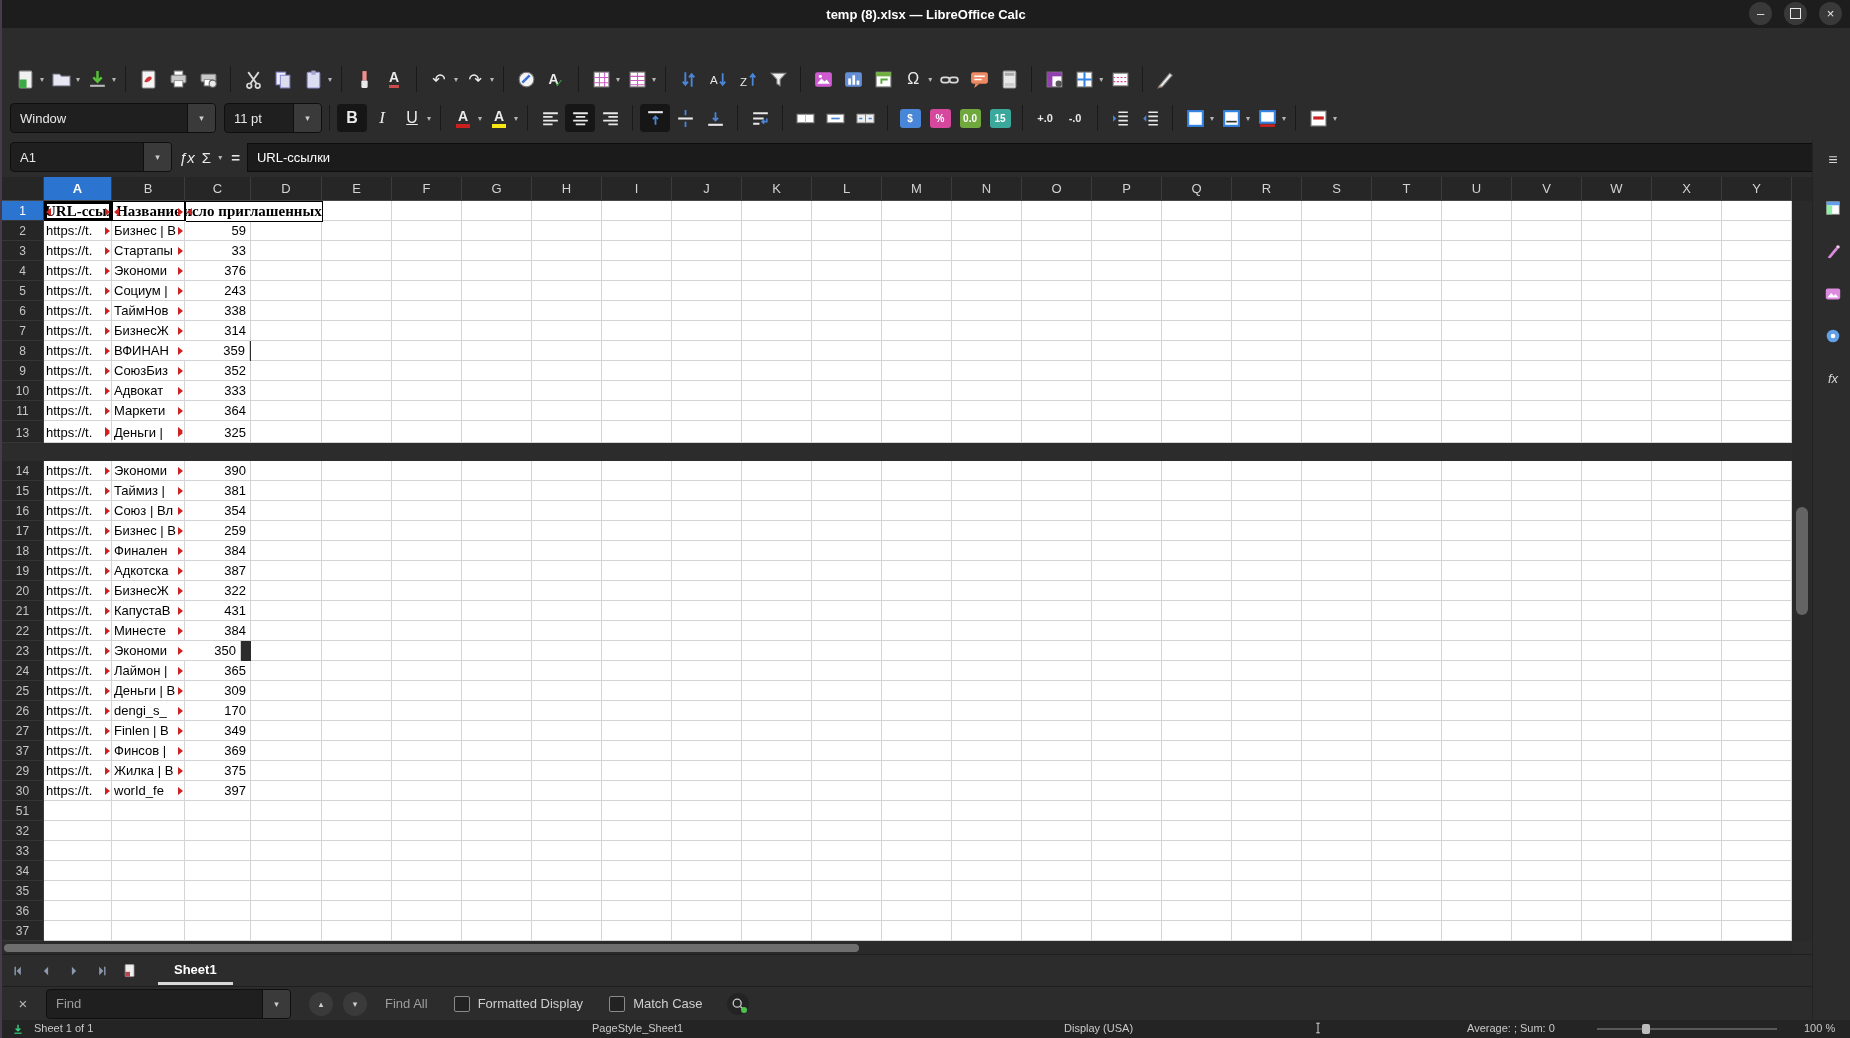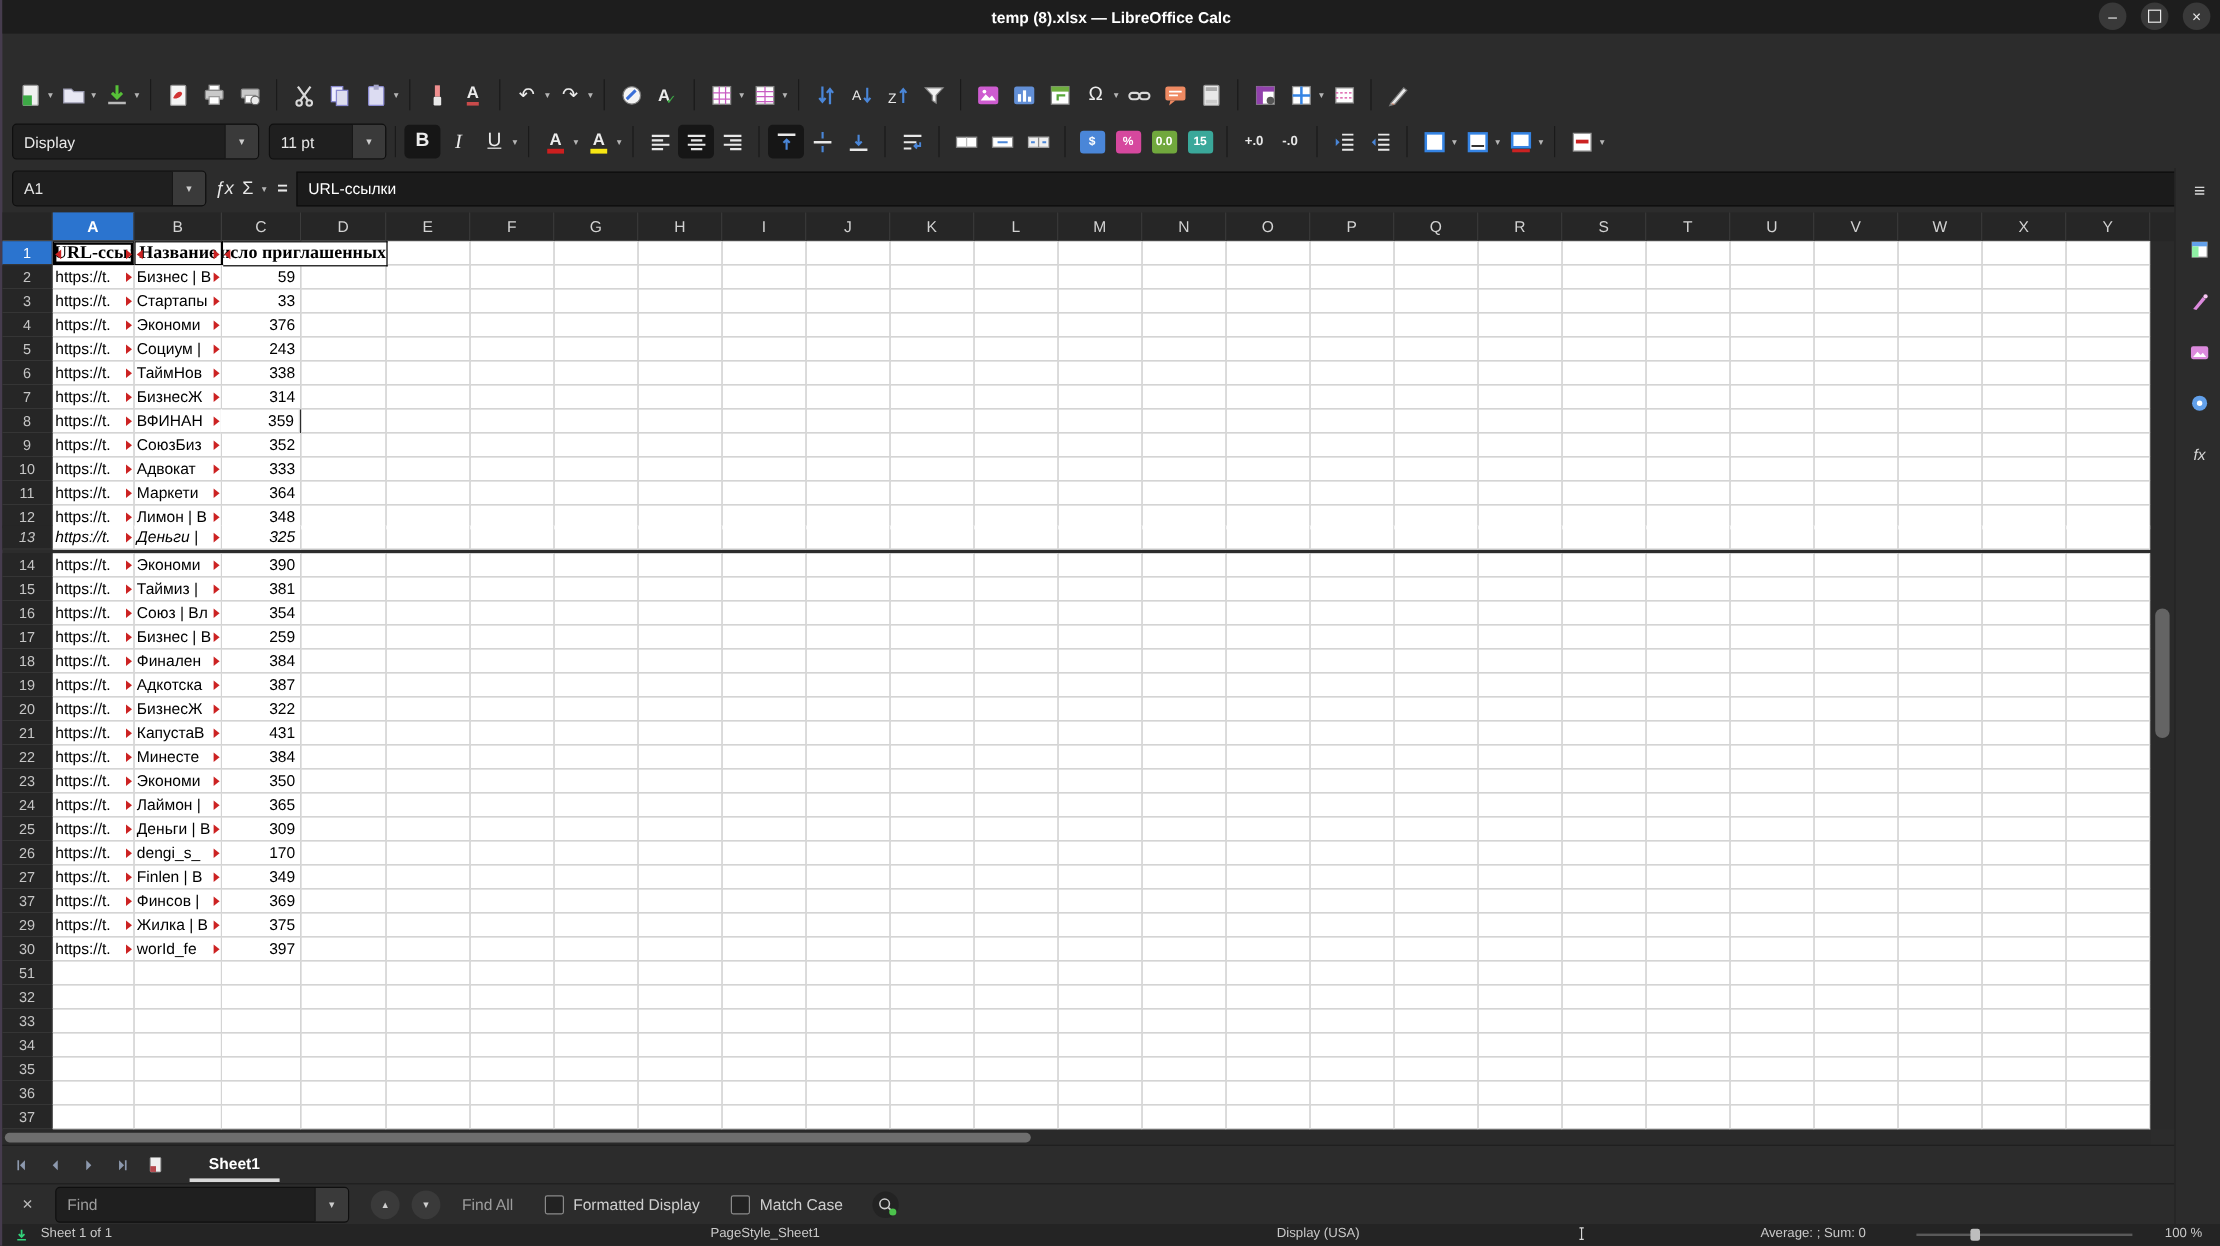--- a/index.html
+++ b/index.html
@@ -325,21 +325,21 @@
     <span class="tb">
         <svg class="i" viewBox="0 0 20 20">
           <path d="M4 16L14 4l2.5 2L7 17l-4 1z" fill="#e8e8e8" stroke="#777"></path>
           <path d="M4 16l1.5 1.5L7 17z" fill="#e07b54"></path>
         </svg>
       </span>
   </div>
 
   <div class="toolbar toolbar-fmt">
     <span class="combo fontname">
-        <span class="val">Display</span>
+        <span class="val">Window</span>
         <span class="combo-btn">▾</span>
       </span>
     <span class="combo fontsize">
         <span class="val">11 pt</span>
         <span class="combo-btn">▾</span>
       </span>
     <span class="sep"></span>
     <span class="tb pressed" style="font-weight:bold">B</span>
     <span class="tb glyph-italic">I</span>
     <span class="tb glyph-under">U</span>
@@ -930,21 +930,21 @@
         <div class="cell" style="left: 1160px; width: 70px;"></div>
         <div class="cell" style="left: 1230px; width: 70px;"></div>
         <div class="cell" style="left: 1300px; width: 70px;"></div>
         <div class="cell" style="left: 1370px; width: 70px;"></div>
         <div class="cell" style="left: 1440px; width: 70px;"></div>
         <div class="cell" style="left: 1510px; width: 70px;"></div>
         <div class="cell" style="left: 1580px; width: 70px;"></div>
         <div class="cell" style="left: 1650px; width: 70px;"></div>
         <div class="cell" style="left: 1720px; width: 70px;"></div>
       </div>
-      <div class="grow" style="top: 438px; font-style: italic;">
+      <div class="grow" style="top: 423px;">
         <div class="rhdr">13</div>
         <div class="cell clip-r" style="left: 42px; width: 68px;">
           <span class="ctext">https://t.</span>
         </div>
         <div class="cell clip-r" style="left: 110px; width: 73px;">
           <span class="ctext">Деньги |</span>
         </div>
         <div class="cell" style="left: 183px; width: 66px;">
           <span class="ctext num">325</span>
         </div>
@@ -1278,21 +1278,21 @@
         <div class="cell" style="left: 1720px; width: 70px;"></div>
       </div>
       <div class="grow" style="top: 641px;">
         <div class="rhdr">23</div>
         <div class="cell clip-r" style="left: 42px; width: 68px;">
           <span class="ctext">https://t.</span>
         </div>
         <div class="cell clip-r" style="left: 110px; width: 73px;">
           <span class="ctext">Экономи</span>
         </div>
-        <div class="cell" style="left: 183px; width: 66px;">
+        <div class="cell" style="left: 173px; width: 66px;">
           <span class="ctext num">350</span>
         </div>
         <div class="cell" style="left: 249px; width: 71px;"></div>
         <div class="cell" style="left: 320px; width: 70px;"></div>
         <div class="cell" style="left: 390px; width: 70px;"></div>
         <div class="cell" style="left: 460px; width: 70px;"></div>
         <div class="cell" style="left: 530px; width: 70px;"></div>
         <div class="cell" style="left: 600px; width: 70px;"></div>
         <div class="cell" style="left: 670px; width: 70px;"></div>
         <div class="cell" style="left: 740px; width: 70px;"></div>

